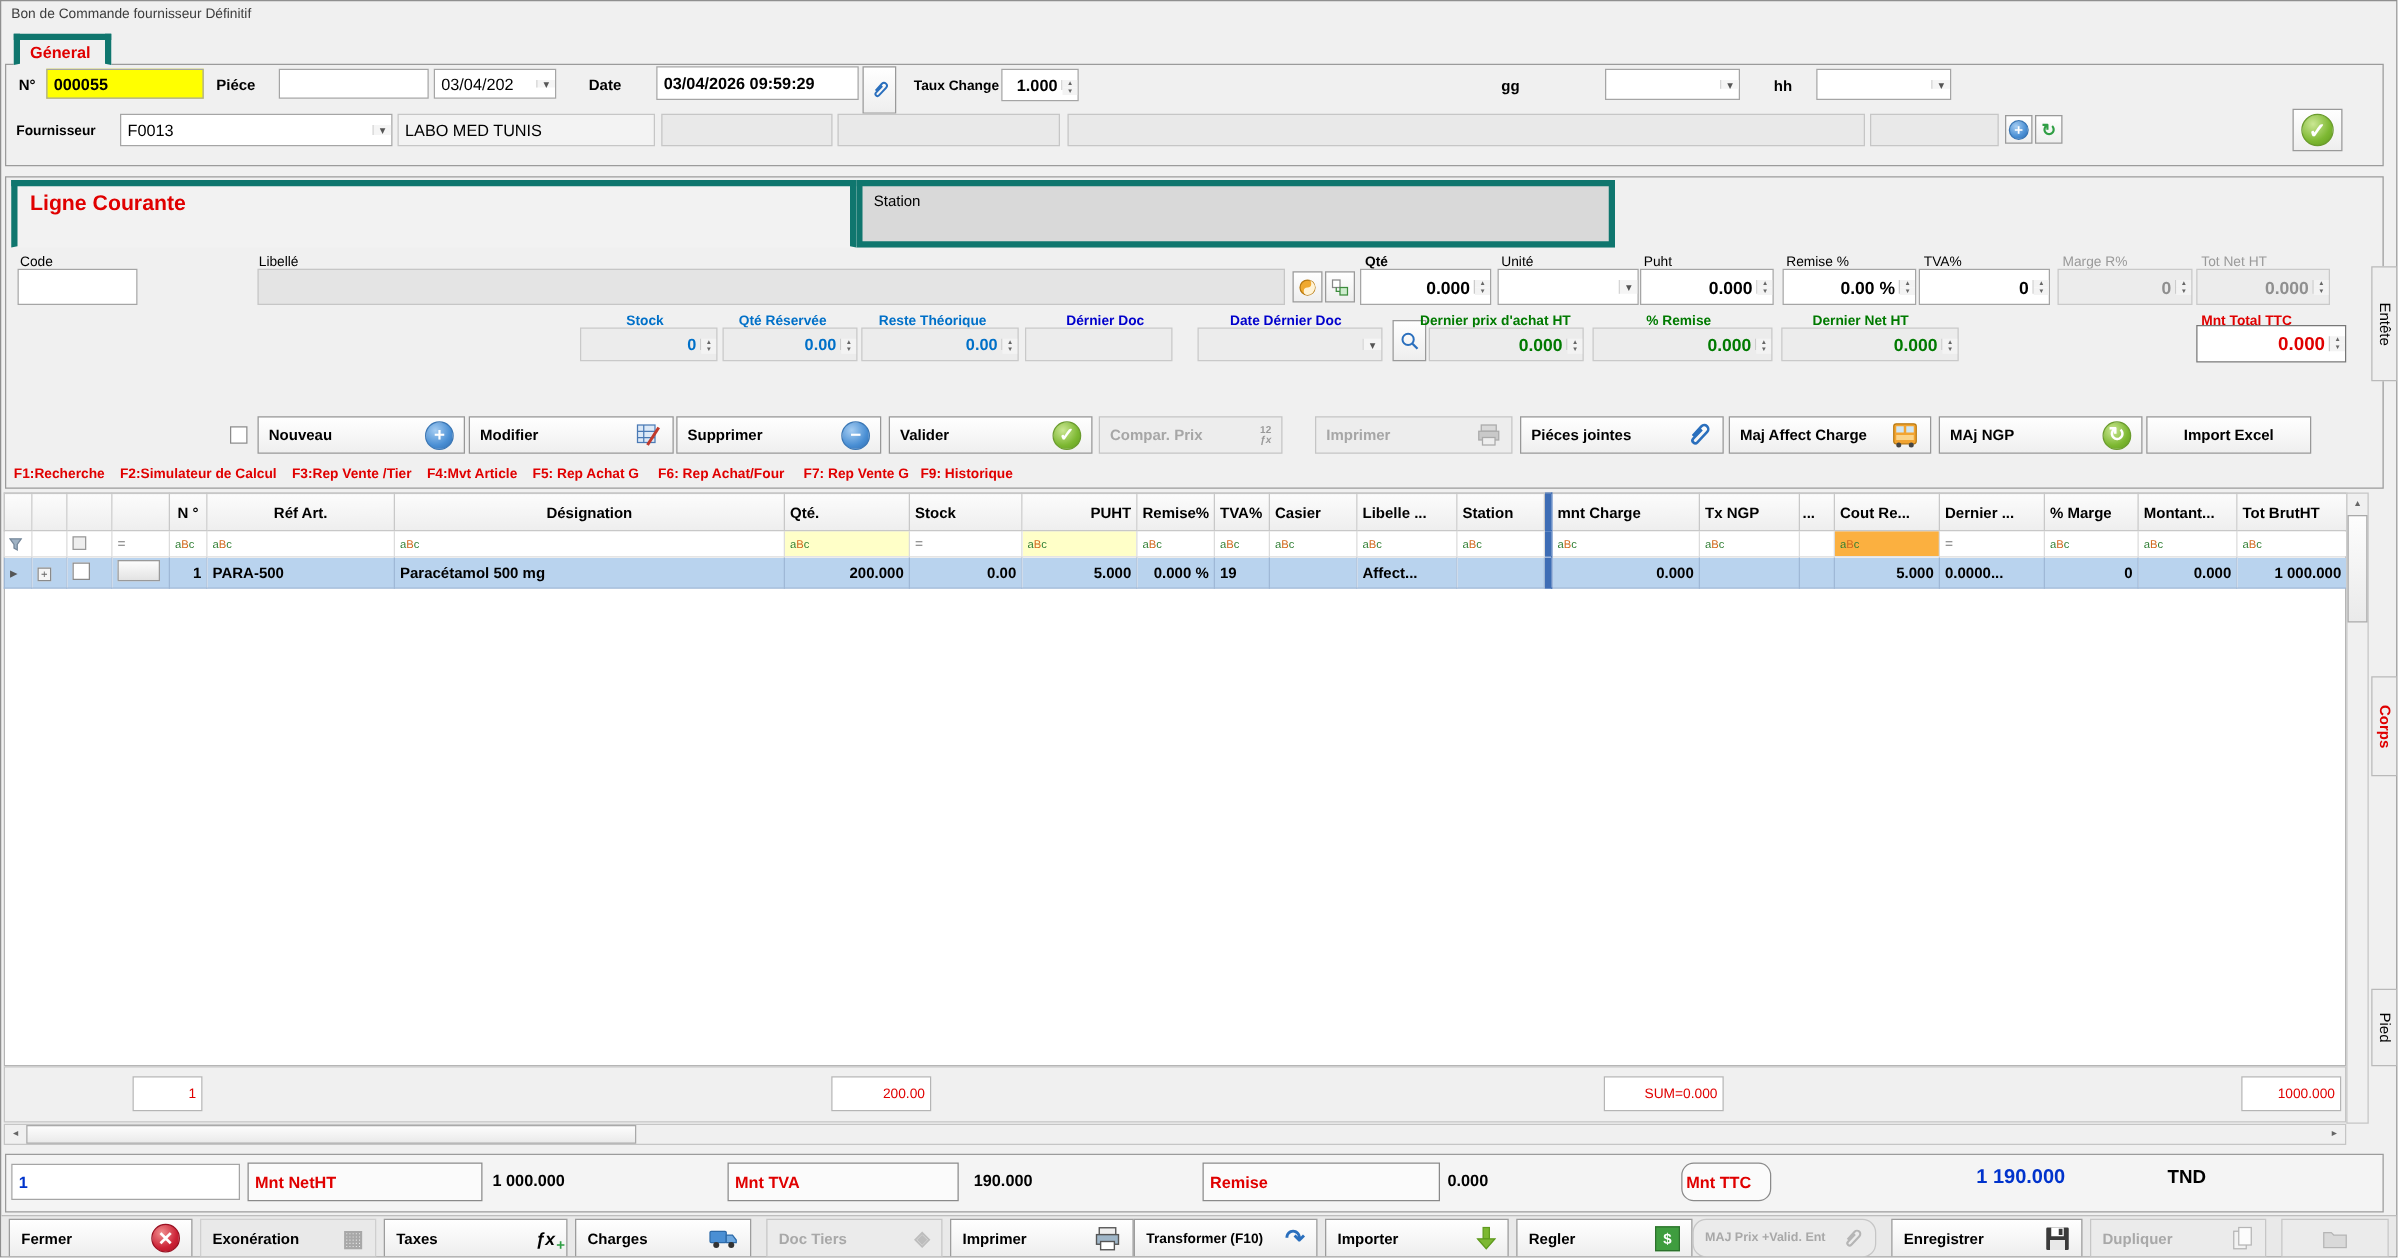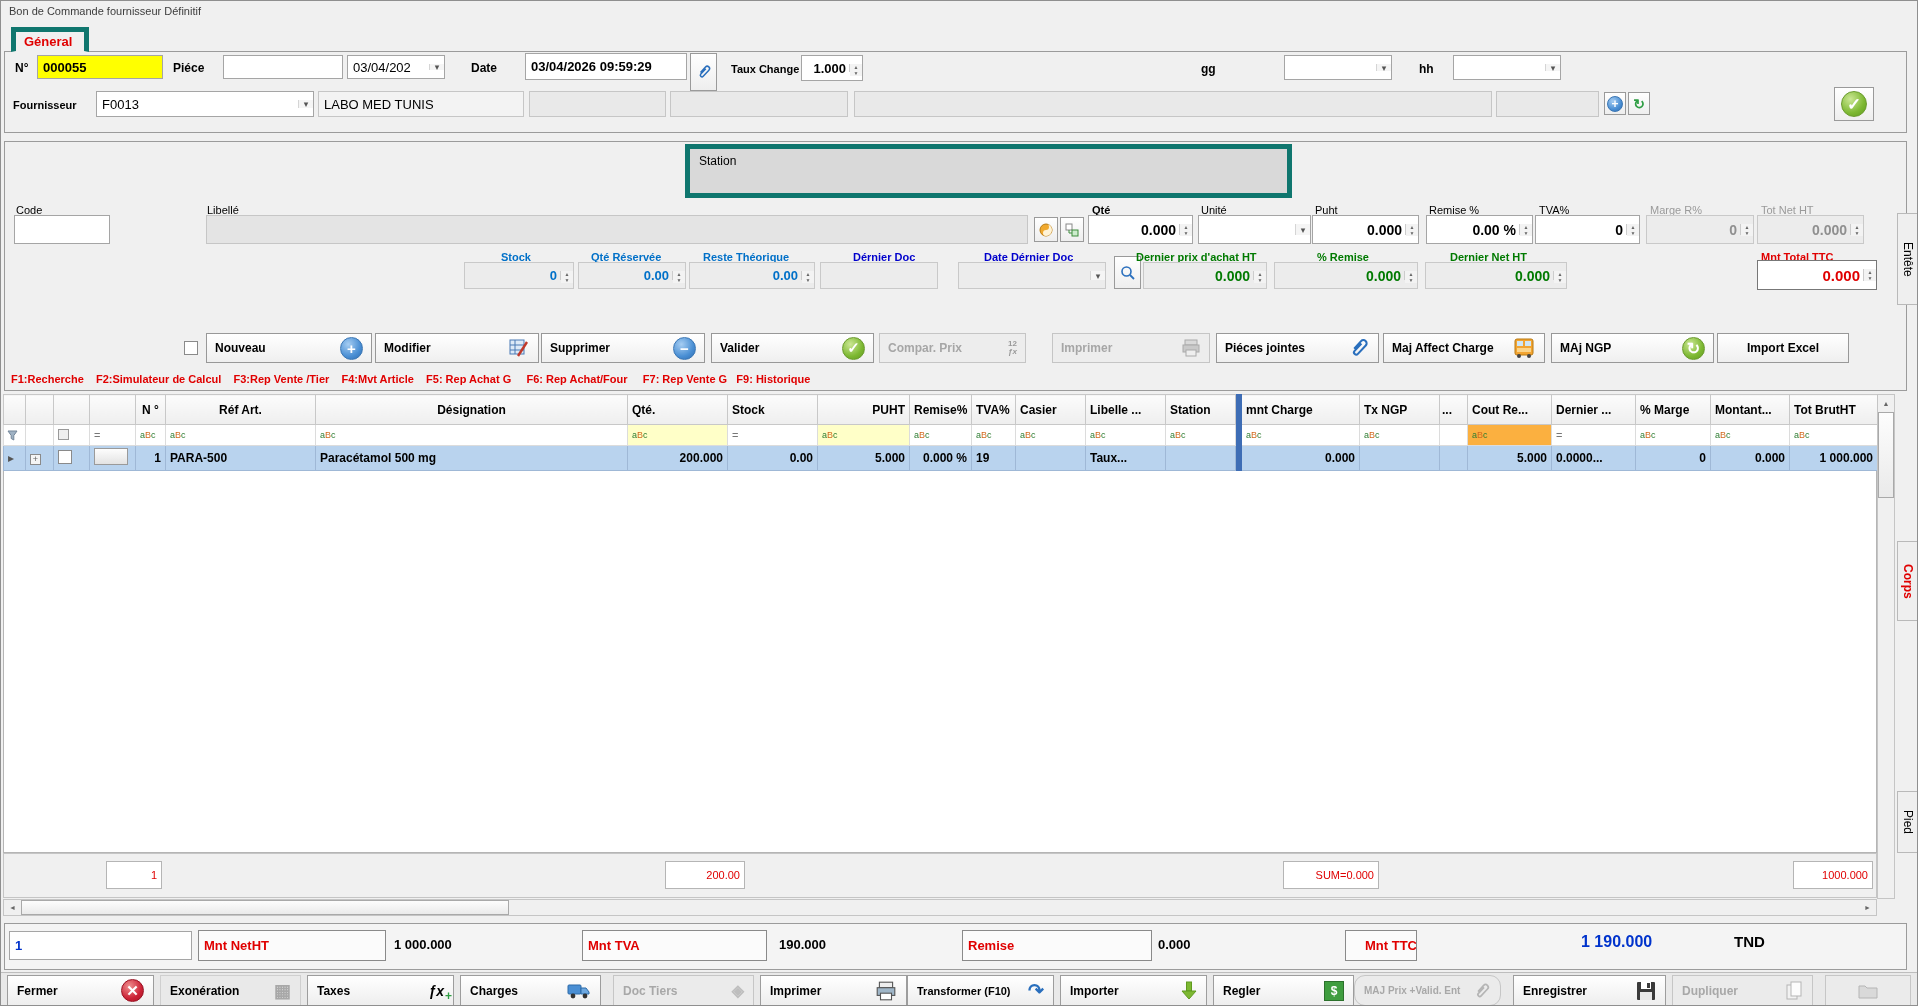--- a/index.html
+++ b/index.html
@@ -117,20 +117,23 @@
     </div>
   <div class="smbtn" style="left:1627px;top:91px;width:22px;height:23px;z-index:4;color:#2f9e44;font-weight:bold;font-size:14px;">
       <span>↻</span>
     </div>
   <div class="smbtn" style="left:1833px;top:86px;width:40px;height:34px;z-index:4;">
       <span class="circ green" style="width:26px;height:26px;font-size:17px;">✓</span>
     </div>
 
   <div class="abs" style="left:3px;top:140px;width:1903px;height:250px;border:1px solid #9b9b9b;background:#f0f0f0;"></div>
 
+  <div class="tab" style="left:8px;top:143px;width:676px;height:54px;background:#f2f2f2;border-bottom:1px solid #f2f2f2;z-index:2;padding:4px 0 0 10px;">
+    <span style="color:#e00000;font-weight:bold;font-size:17px;">Ligne Courante</span>
+  </div>
   <div class="tab" style="left:684px;top:143px;width:607px;height:54px;background:#d9d9d9;z-index:1;padding:5px 0 0 9px;">
     <span style="font-size:12px;">Station</span>
   </div>
 
   <div class="lbl" style="left:15px;top:203px;">Code</div>
   <div class="fld" style="left:13px;top:214px;width:96px;height:29px;">
       <span></span>
     </div>
   <div class="lbl" style="left:206px;top:203px;">Libellé</div>
   <div class="fld ro" style="left:205px;top:214px;width:822px;height:29px;background:#e4e4e4;">
@@ -436,21 +439,21 @@
       <td><span style="display:inline-block;width:34px;height:17px;background:linear-gradient(#fdfdfd,#e3e3e3);border:1px solid #9a9a9a;"></span></td>
       <td class="num">1</td>
       <td>PARA-500</td>
       <td>Paracétamol 500 mg</td>
       <td class="num">200.000</td>
       <td class="num">0.00</td>
       <td class="num">5.000</td>
       <td class="num">0.000 %</td>
       <td class="num" style="text-align:left;">19</td>
       <td></td>
-      <td>Taux...</td>
+      <td>Affect...</td>
       <td></td>
       <td class="sepcol"></td>
       <td class="num">0.000</td>
       <td></td>
       <td></td>
       <td class="num">5.000</td>
       <td>0.0000...</td>
       <td class="num">0</td>
       <td class="num">0.000</td>
       <td class="num">1 000.000</td>
@@ -488,21 +491,21 @@
     </div>
   <div class="lbl b" style="left:393px;top:936px;font-size:13px;">1 000.000</div>
   <div class="fld" style="left:581px;top:929px;width:185px;height:31px;background:#fbfbfb;border-color:#8a8a8a;">
       <span class="redtxt b" style="font-size:13px;">Mnt TVA</span>
     </div>
   <div class="lbl b" style="left:778px;top:936px;font-size:13px;">190.000</div>
   <div class="fld" style="left:961px;top:929px;width:190px;height:31px;background:#fbfbfb;border-color:#8a8a8a;">
       <span class="redtxt b" style="font-size:13px;">Remise</span>
     </div>
   <div class="lbl b" style="left:1157px;top:936px;font-size:13px;">0.000</div>
-  <div class="fld" style="left:1344px;top:929px;width:72px;height:31px;background:#fbfbfb;border-color:#8a8a8a;padding:0 19px;">
+  <div class="fld" style="left:1344px;top:929px;width:72px;height:31px;background:#fbfbfb;border-color:#8a8a8a;padding:0 3px;border-radius:10px;">
       <span class="redtxt b" style="font-size:13px;">Mnt TTC</span>
     </div>
   <div class="lbl b" style="left:1580px;top:932px;font-size:16px;color:#0033cc;">1 190.000</div>
   <div class="lbl b" style="left:1733px;top:932px;font-size:15px;">TND</div>
 
   <div class="abs" style="left:0;top:971px;width:1918px;height:35px;background:#e9e9e9;border-top:1px solid #bdbdbd;"></div>
   <div class="footerbtn" style="left:6px;width:147px;">
       <span>Fermer</span>
       <span class="circ red">✕</span>
     </div>

